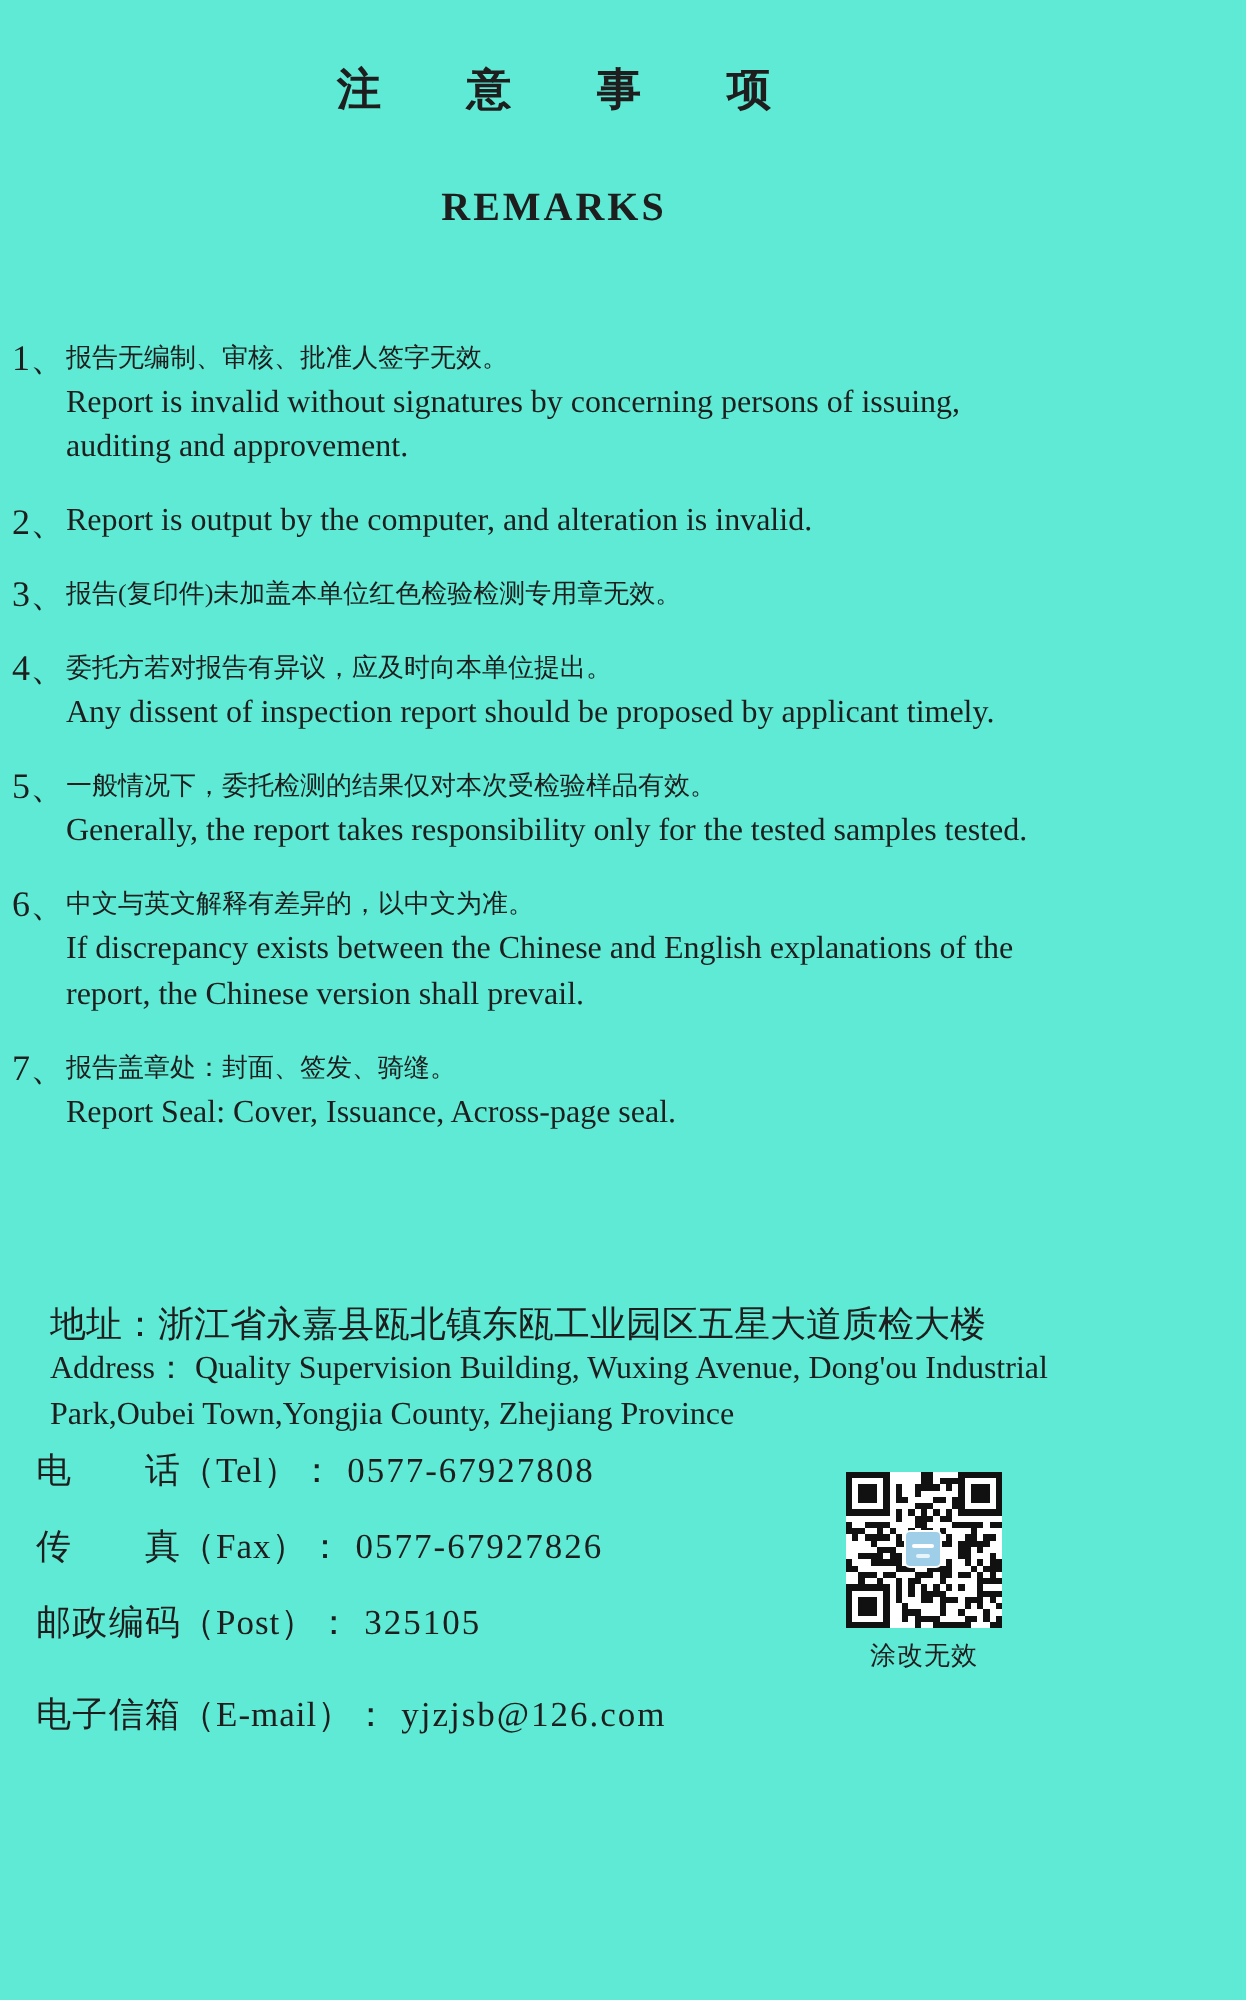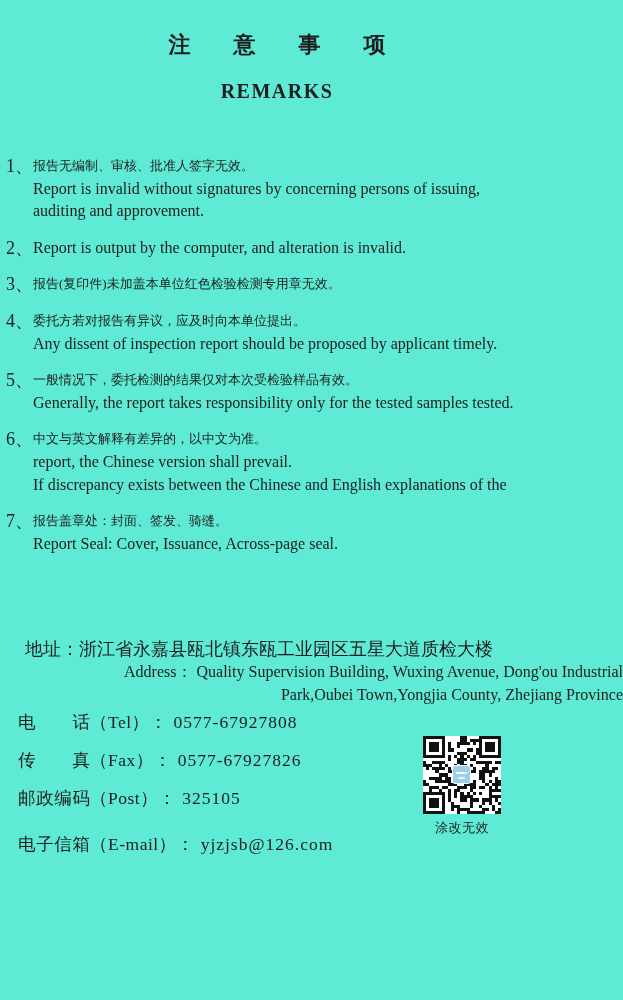--- a/index.html
+++ b/index.html
@@ -12,37 +12,37 @@
     overflow:hidden;
   }
   
   .header{width:554px;padding-top:30px;text-align:center;}
   .title-zh{
     font-size:22px;font-weight:700;
     letter-spacing:43px;text-indent:43px;
     line-height:30px;white-space:nowrap;
   }
   .title-en{
-    margin-top:20px;
+    margin-top:33px;
     font-size:20px;font-weight:700;letter-spacing:1.5px;
   }
   
   .notes{margin:52px 0 0 6px;}
   .note{display:flex;margin-bottom:14px;}
   .note-num{
     flex:0 0 26px;
     font-size:18px;line-height:22.6px;white-space:nowrap;
   }
   .note-body{flex:1;}
   .note-zh{font-size:13px;line-height:22.6px;white-space:nowrap;}
   .note-en{font-size:16px;line-height:22.6px;white-space:nowrap;}
   
   .address{margin:83px 0 0 25px;}
   .addr-zh{font-size:18px;line-height:22.6px;white-space:nowrap;}
-  .addr-en{font-size:16px;line-height:22.6px;white-space:nowrap;text-align:right;}
+  .addr-en{font-size:16px;line-height:22.6px;white-space:nowrap;}
   .contacts{margin:5px 0 0 18px;font-family:Liberation Serif, serif;}
   .contact-row{margin-bottom:16px;font-size:17.5px;line-height:22px;white-space:nowrap;}
   .contact-row.email{margin-top:24px;}
   .c-zh{
     display:inline-block;width:72px;
     text-align:justify;text-align-last:justify;
     vertical-align:bottom;
   }
   .c-en{letter-spacing:0.5px;}
   .c-value{margin-left:6px;letter-spacing:1px;}
@@ -113,22 +113,22 @@
       <div class="note-body">
         <div class="note-zh">一般情况下，委托检测的结果仅对本次受检验样品有效。</div>
         <div class="note-en">Generally, the report takes responsibility only for the tested samples tested.</div>
       </div>
     </div>
 
     <div class="note">
       <div class="note-num">6、</div>
       <div class="note-body">
         <div class="note-zh">中文与英文解释有差异的，以中文为准。</div>
+        <div class="note-en">If discrepancy exists between the Chinese and English explanations of the</div>
         <div class="note-en">report, the Chinese version shall prevail.</div>
-        <div class="note-en">If discrepancy exists between the Chinese and English explanations of the</div>
       </div>
     </div>
 
     <div class="note">
       <div class="note-num">7、</div>
       <div class="note-body">
         <div class="note-zh">报告盖章处：封面、签发、骑缝。</div>
         <div class="note-en">Report Seal: Cover, Issuance, Across-page seal.</div>
       </div>
     </div>

